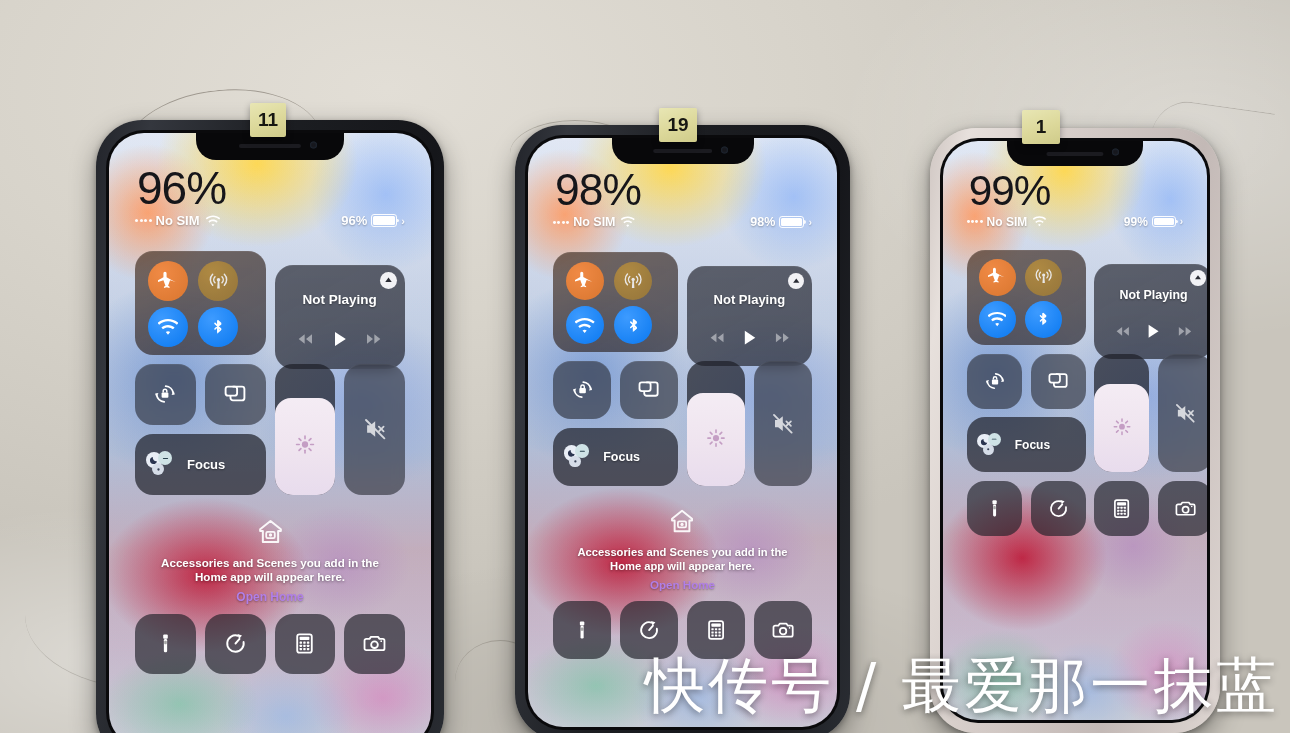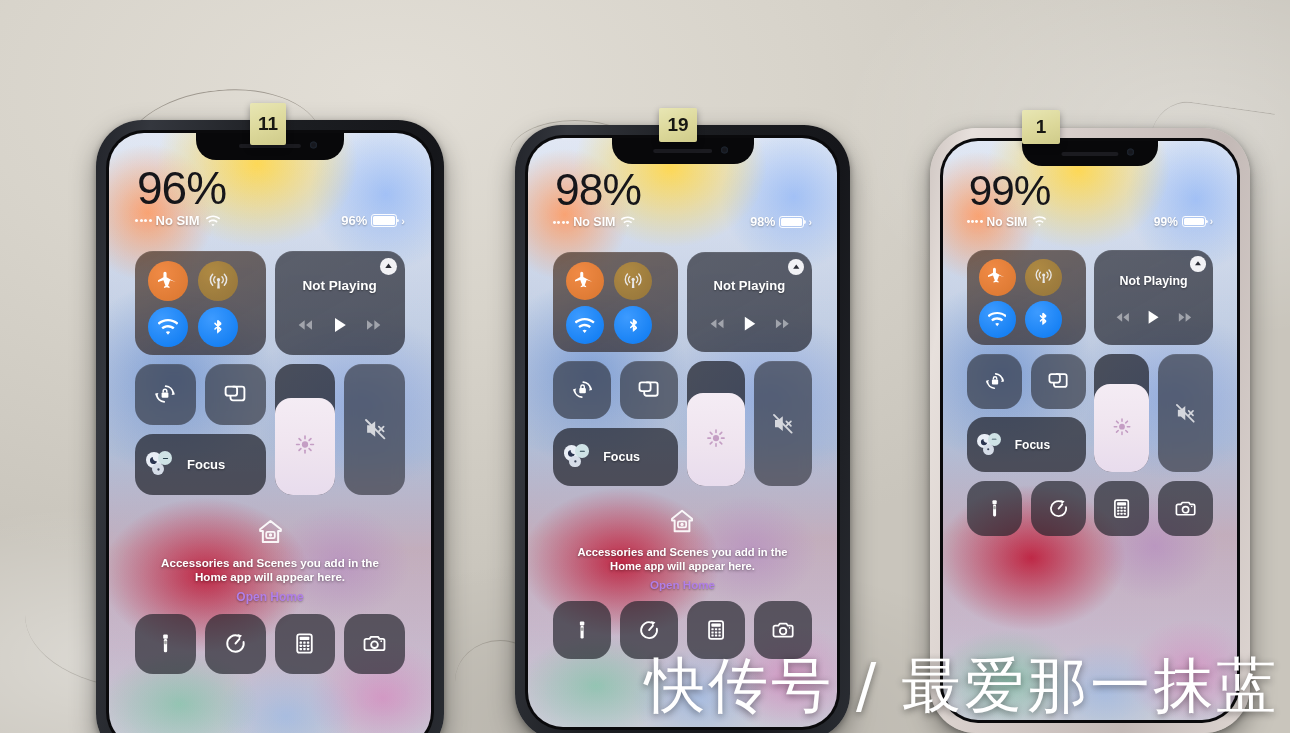--- a/index.html
+++ b/index.html
@@ -147,21 +147,21 @@
   
   .tile{
     position:absolute;
     background: rgba(38,40,48,.60);
     backdrop-filter: blur(6px);
     border-radius:18px;
     box-shadow: inset 0 1px 0 rgba(255,255,255,.06);
     overflow:hidden;
   }
   .tile.warm { background: linear-gradient(150deg, rgba(78,56,42,.72), rgba(40,38,46,.70)); }
-  .tile.media{ background: linear-gradient(150deg, rgba(46,48,58,.72), rgba(34,36,46,.70)); }
+  .tile.media{ background: linear-gradient(150deg, rgba(46,48,58,.72), rgba(34,36,46,.70)); margin-top: 14px; }
 
   .circbtn{
     position:absolute; border-radius:50%;
     display:flex;align-items:center;justify-content:center;
   }
   .c-air { background: radial-gradient(circle at 35% 30%, #f08a45, #d9762f); }
   .c-cell{ background: radial-gradient(circle at 35% 30%, #bb903f, #9d7a35); opacity:.85;}
   .c-wifi{ background: radial-gradient(circle at 35% 30%, #3d9bff, #0a78f0); }
   .c-bt  { background: radial-gradient(circle at 35% 30%, #3d9bff, #0a78f0); }
 
@@ -469,21 +469,21 @@
       <circle cx="12" cy="13.2" r="3.5" fill="none" stroke="#fff" stroke-width="1.9"></circle>
       <circle cx="19" cy="9.6" r="0.9"></circle>
                 </svg>
               </span>
             </div>
     </div>
         </div>
     </div>
   </div>
 </div>
-<div class="sticky" style="left:250px; top:103px; width:36px; height:42px; font-size:19px;">
+<div class="sticky" style="left:250px; top:103px; width:36px; height:34px; font-size:19px;">
   <span>11</span>
 </div>
 
 <div class="phone dark" id="p2" style="left:515px; top:125px; width:335px; height:615px;">
   <div class="case"></div>
   <div class="bezel">
     <div class="screen">
       <div class="wall"></div>
       <div class="notch" style="width:142px;height:26px;">
         <div class="speaker"></div>
@@ -712,21 +712,21 @@
             </div>
     </div>
         </div>
     </div>
   </div>
 </div>
 <div class="sticky" style="left:659px; top:108px; width:38px; height:34px; font-size:19px;">
   <span>19</span>
 </div>
 
-<div class="phone light" id="p3" style="left:930px; top:128px; width:320px; height:605px;">
+<div class="phone light" id="p3" style="left:930px; top:128px; width:290px; height:605px;">
   <div class="case"></div>
   <div class="bezel">
     <div class="screen">
       <div class="wall"></div>
       <div class="notch" style="width:136px;height:25px;">
         <div class="speaker"></div>
         <div class="cam"></div>
       </div>
       <div class="cc">
           <div class="bigpct" style="left:25.8px;top:25.8px;font-size:42.3px;">99%</div>

